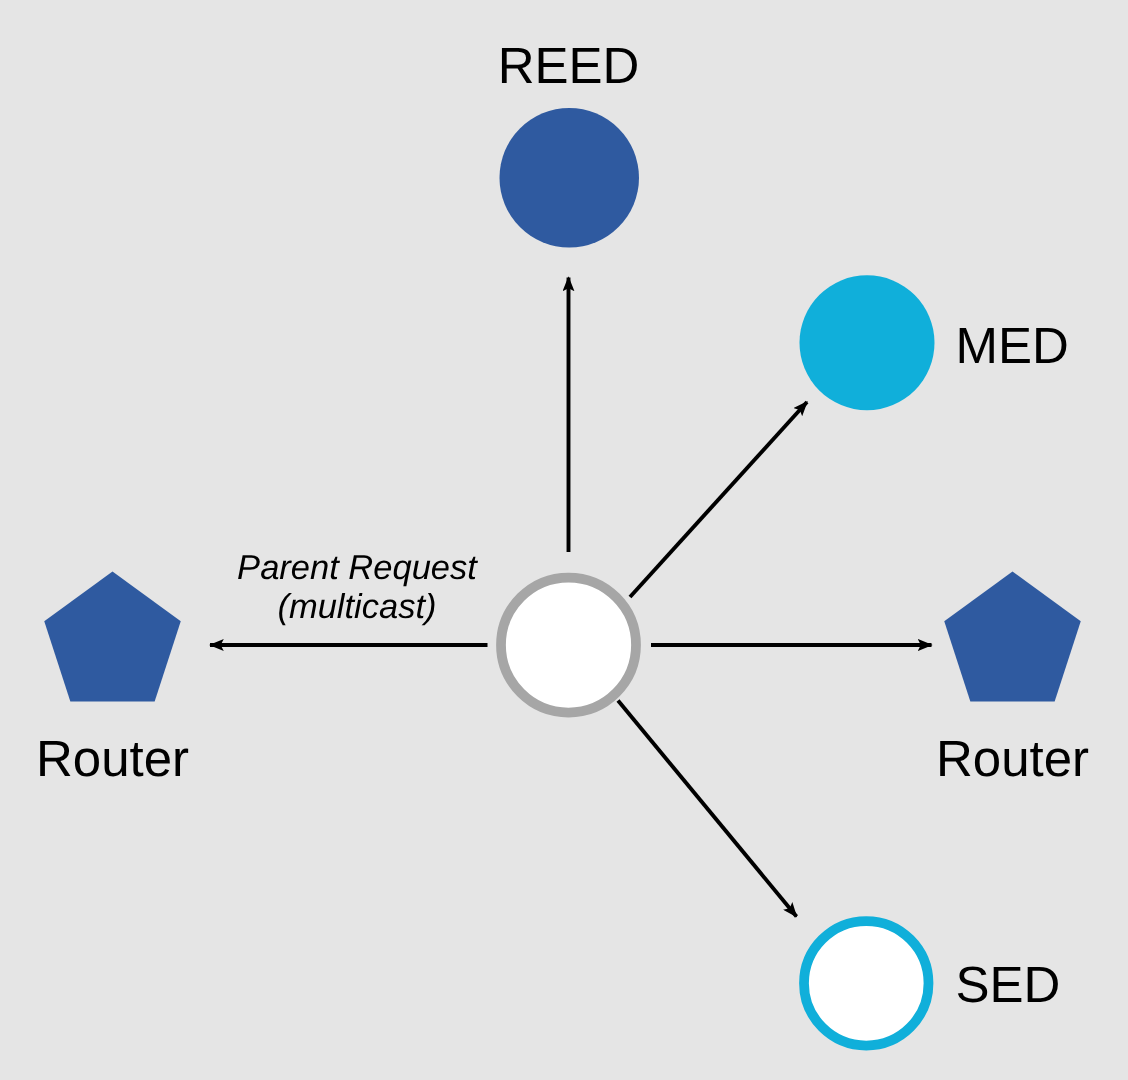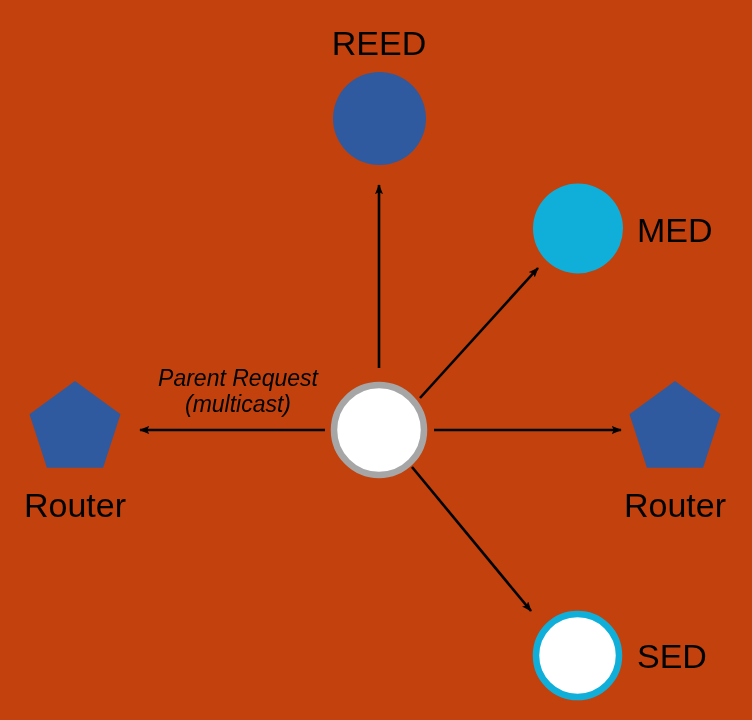--- a/index.html
+++ b/index.html
@@ -10,21 +10,21 @@
   body {
     width: 752px;
     height: 720px;
     font-family: "Liberation Sans", sans-serif;
     overflow: hidden;
   }
   #diagram-root {
     position: relative;
     width: 752px;
     height: 720px;
-    background: #c2410c;
+    background: #e5e5e5;
   }
   svg.canvas {
     display: block;
     width: 752px;
     height: 720px;
   }
   text.node-label {
     font-family: "Liberation Sans", sans-serif;
     font-size: 34px;
     fill: #000000;

